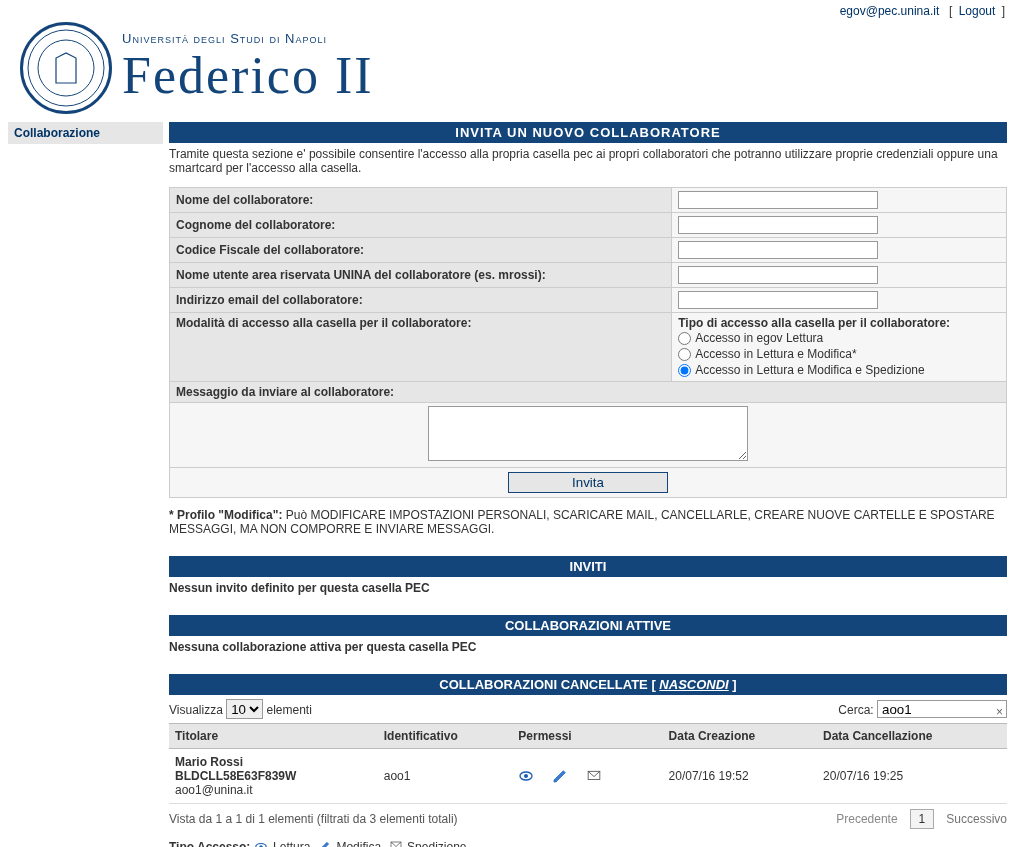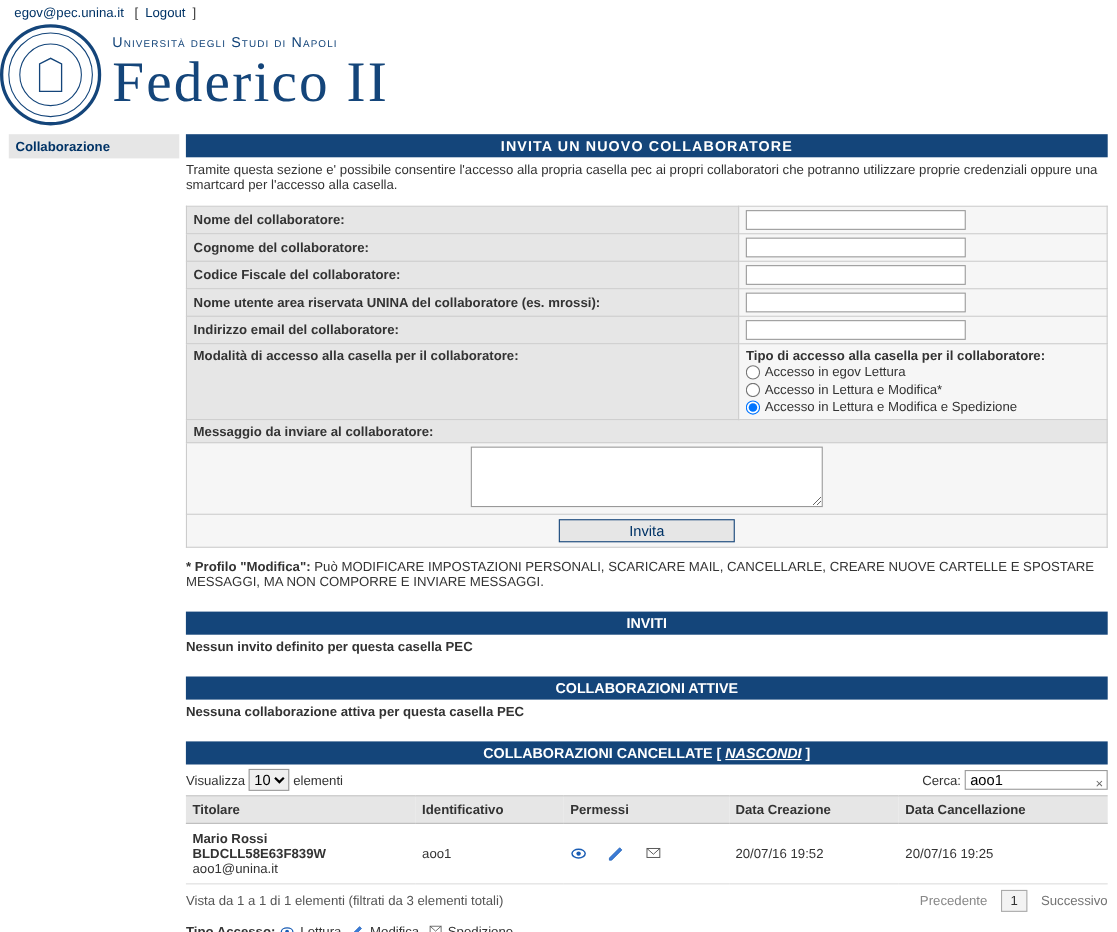--- a/index.html
+++ b/index.html
@@ -1,19 +1,19 @@
 <!DOCTYPE html>
 <html><head>
 <meta charset="utf-8">
 <style>
   * { box-sizing: border-box; margin: 0; padding: 0; }
   body { font-family: Verdana, Arial, sans-serif; font-size: 12px; color: #333; background: #fff; width: 1015px; }
-  .topbar { padding: 4px 10px; font-size: 12px; }
+  .topbar { text-align: right; padding: 4px 10px; font-size: 12px; }
   .topbar a { color: #003366; text-decoration: none; margin: 0 3px; }
-  .header { display: flex; align-items: center; padding: 0 8px 8px 0; }
+  .header { display: flex; align-items: center; padding: 0 8px 8px 20px; }
   .seal { width: 92px; height: 92px; border-radius: 50%; border: 3px solid #14457a; display:flex; align-items:center; justify-content:center; margin-right: 10px;}
   .uni-name { color: #14457a; }
   .uni-sub { font-size: 13px; letter-spacing: 1px; font-variant: small-caps; }
   .uni-main { font-family: Georgia, "Times New Roman", serif; font-size: 52px; letter-spacing: 2px; font-weight: 400; }
   .layout { display: flex; align-items: flex-start; padding: 0 8px 20px 8px; gap: 6px;}
   .sidebar { width: 155px; }
   .sidebar-item { background: #e6e6e6; padding: 4px 6px; font-weight: bold; }
   .sidebar-item a { color: #003366; }
   .main { flex: 1; }
   .section-title { background: #14457a; color: #fff; font-weight: bold; text-align: center; padding: 3px 0; letter-spacing: 1px; font-size: 13px; margin-top: 0;}

